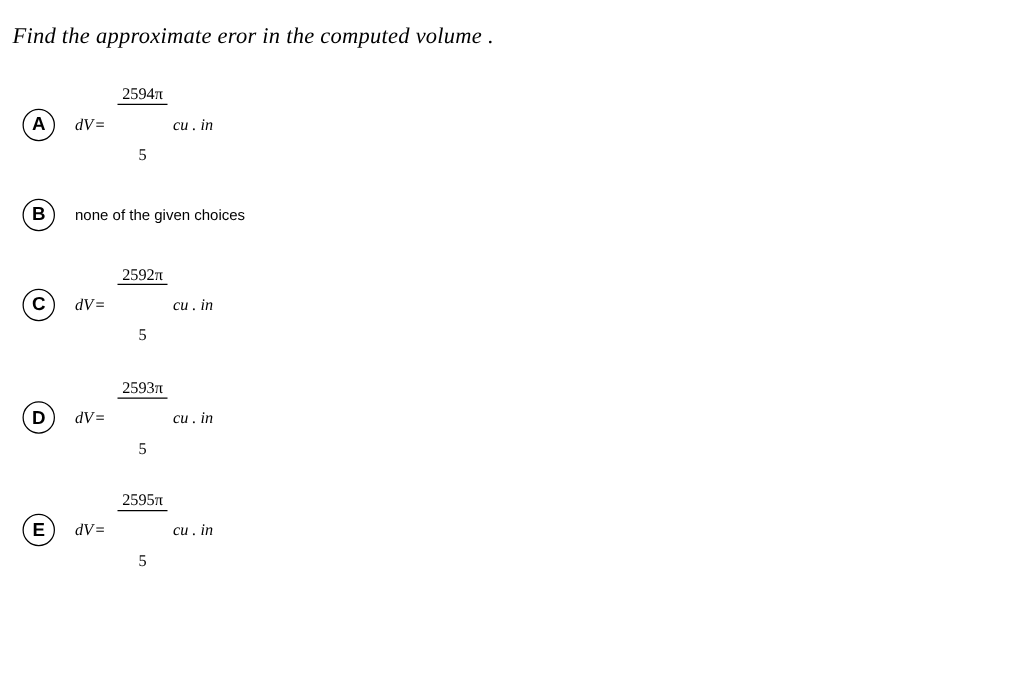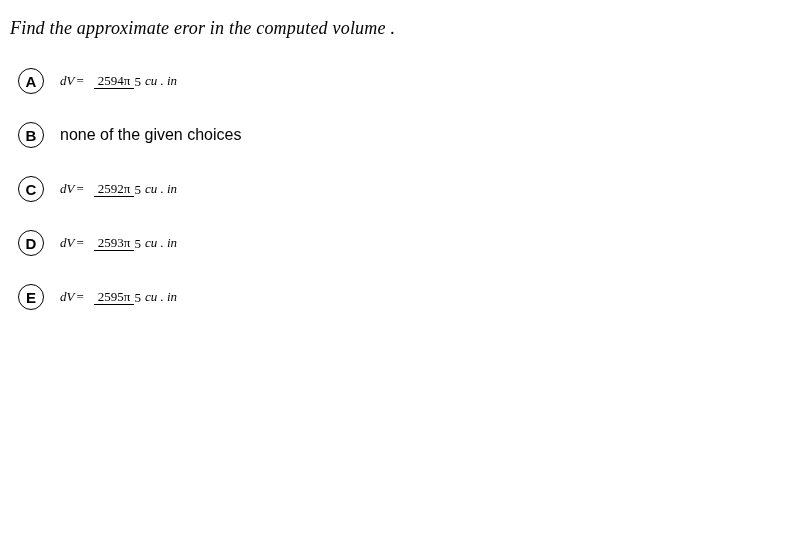--- a/index.html
+++ b/index.html
@@ -44,31 +44,32 @@
     .formula {
       display: flex;
       align-items: center;
       font-family: 'Times New Roman', serif;
       font-size: 13px;
       font-style: italic;
     }
     .formula .upright { font-style: normal; }
     .frac {
       display: inline-flex;
-      flex-direction: row;
+      flex-direction: column;
       align-items: center;
       font-style: normal;
       margin: 0 4px 0 6px;
       line-height: 1.05;
+      gap: 32px;
     }
     .frac .num { border-bottom: 1.2px solid #000; padding: 0 4px 1px 4px; }
     .frac .den { padding-top: 1px; }
     .text-choice {
       font-family: Arial, Helvetica, sans-serif;
-      font-size: 16px;
+      font-size: 12px;
       font-style: normal;
     }
   </style>
 </head>
 <body>
 
 <div class="question">
   <div>Find the approximate eror in the computed volume .</div>
 </div>
 

